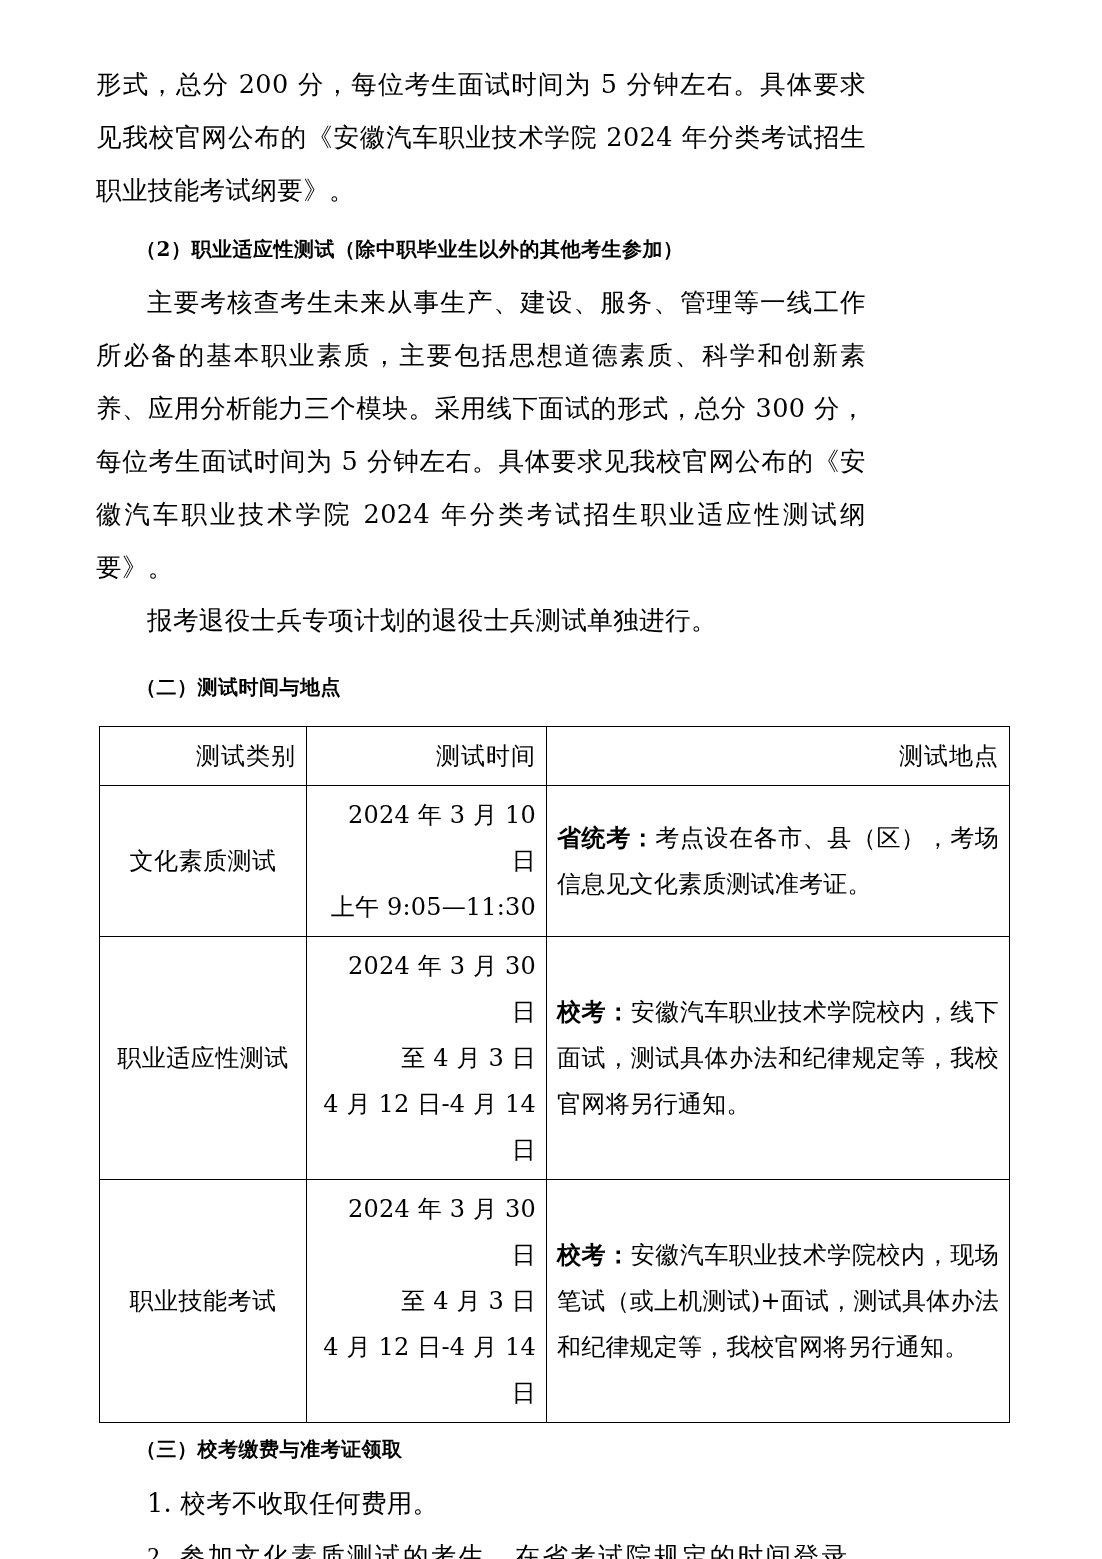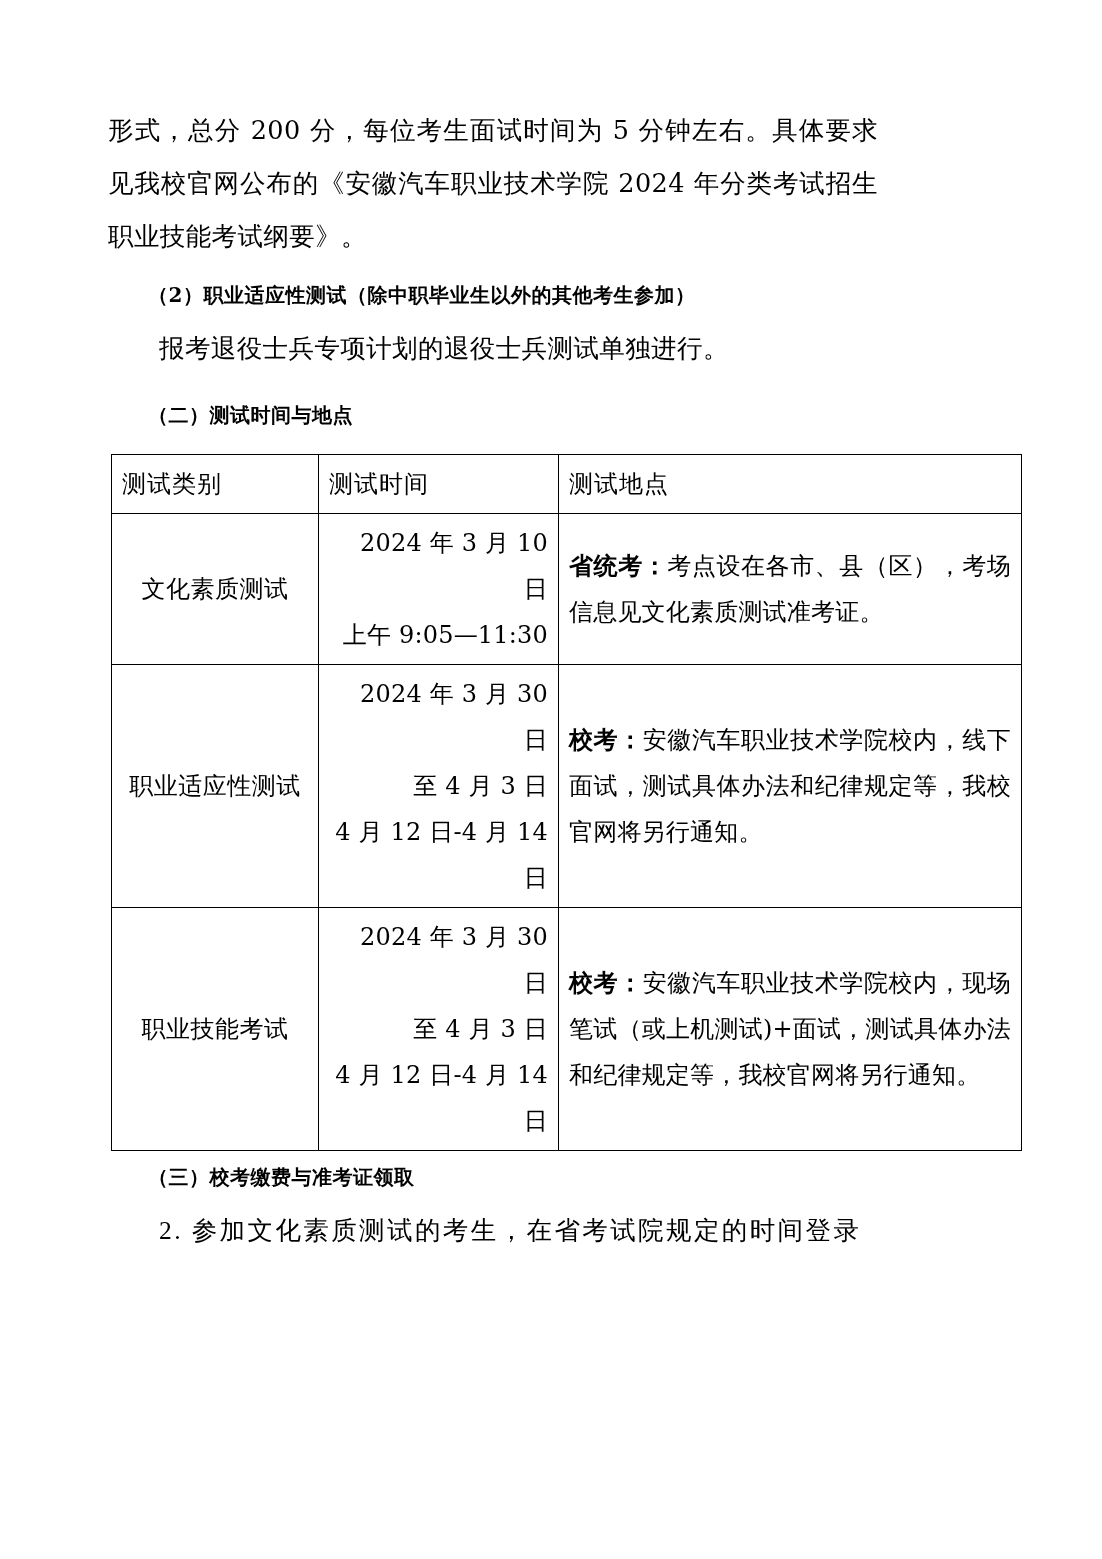--- a/index.html
+++ b/index.html
@@ -10,25 +10,25 @@
   body {
     width: 1102px;
     height: 1559px;
     font-family: "DejaVu Serif", "Liberation Serif", serif;
     color: #000000;
     position: relative;
     overflow: hidden;
   }
   .page {
     position: absolute;
-    left: 12px; top: 0;
+    left: 0; top: 0;
     width: 962px;
     height: 1559px;
     box-sizing: border-box;
-    padding: 104px 96px 40px 96px;
+    padding: 58px 96px 40px 96px;
   }
   .para {
     font-size: 25.5px;
     line-height: 53px;
     letter-spacing: 0.4px;
     text-align: justify;
     margin: 0;
     white-space: normal;
   }
   .indent {
@@ -57,21 +57,21 @@
     font-size: 24px;
     line-height: 46px;
     vertical-align: middle;
     font-weight: normal;
   }
   .col-1 { width: 207px; }
   .col-2 { width: 240px; }
   .col-3 { width: 463px; }
 
   .th-cell {
-    text-align: left;
+    text-align: right;
     font-size: 25px;
     letter-spacing: 1px;
   }
   .cat-cell {
     text-align: center;
     letter-spacing: 0.5px;
   }
   .time-cell {
     text-align: center;
     letter-spacing: 0.2px;
@@ -99,20 +99,21 @@
 <body>
 
 <div class="page">
 
   <p class="para">形式，总分 200 分，每位考生面试时间为 5 分钟左右。具体要求见我校官网公布的《安徽汽车职业技术学院 2024 年分类考试招生职业技能考试纲要》。</p>
 
   <div class="gap-sm"></div>
 
   <p class="heading">（2）职业适应性测试（除中职毕业生以外的其他考生参加）</p>
 
+  <p class="para indent">主要考核查考生未来从事生产、建设、服务、管理等一线工作所必备的基本职业素质，主要包括思想道德素质、科学和创新素养、应用分析能力三个模块。采用线下面试的形式，总分 300 分，每位考生面试时间为 5 分钟左右。具体要求见我校官网公布的《安徽汽车职业技术学院 2024 年分类考试招生职业适应性测试纲要》。</p>
 
   <p class="para indent">报考退役士兵专项计划的退役士兵测试单独进行。</p>
 
   <div class="gap-md"></div>
 
   <p class="heading">（二）测试时间与地点</p>
 
   <table class="exam-table">
     <colgroup>
       <col class="col-1">
@@ -151,16 +152,17 @@
           <span class="tline">至 4 月 3 日</span>
           <span class="tline">4 月 12 日-4 月 14 日</span>
         </td>
         <td class="place-cell"><b>校考：</b><span>安徽汽车职业技术学院校内，现场笔试（或上机测试)+面试，测试具体办法和纪律规定等，我校官网将另行通知。</span></td>
       </tr>
     </tbody>
   </table>
 
   <p class="heading">（三）校考缴费与准考证领取</p>
 
+  <p class="tail-para">1. 校考不收取任何费用。</p>
 
   <p class="tail-para tail-wide">2. 参加文化素质测试的考生，在省考试院规定的时间登录</p>
 
 </div>
 
 </body></html>

